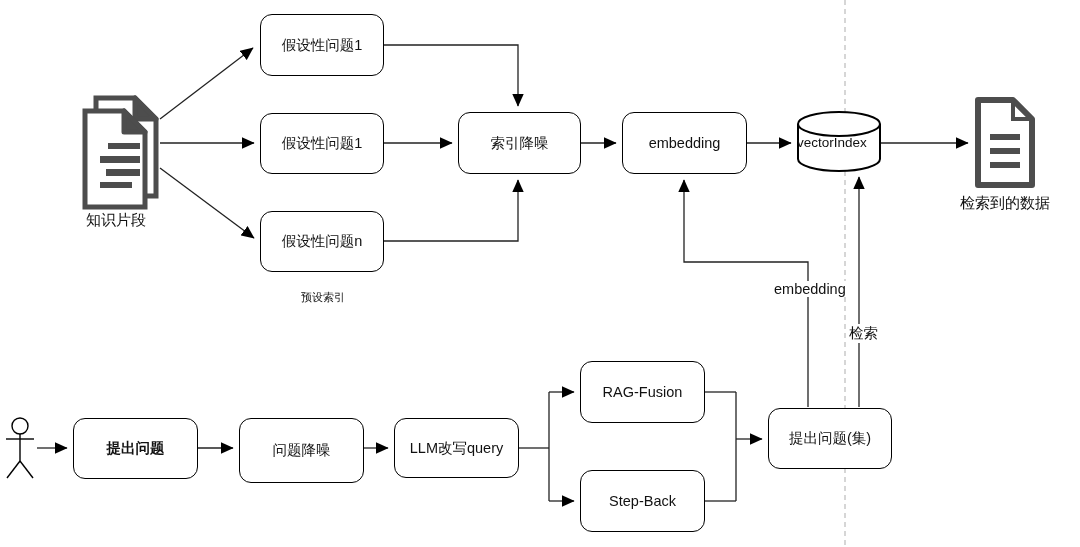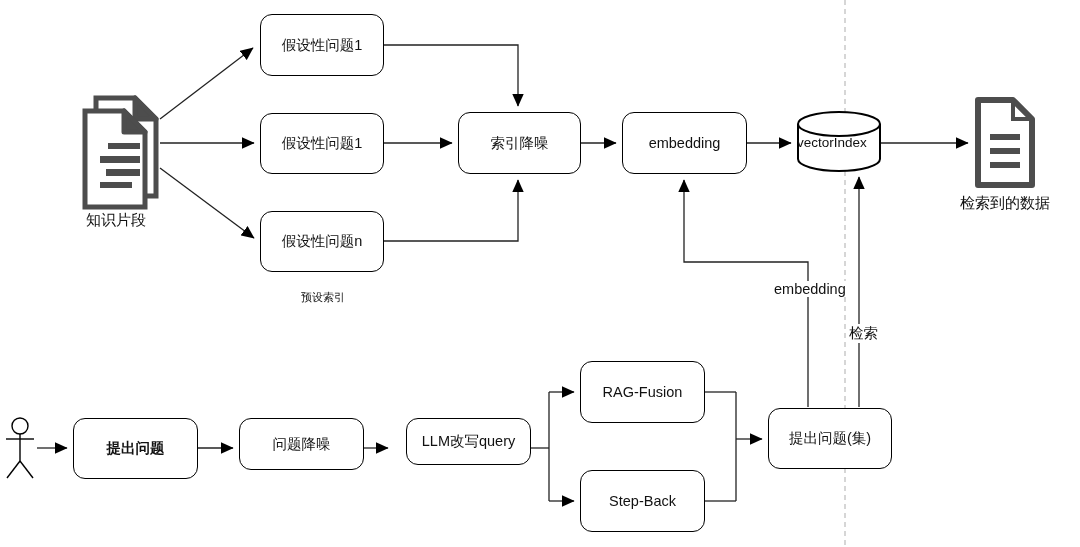--- a/index.html
+++ b/index.html
@@ -133,23 +133,23 @@
   <div class="node" style="left:458px;top:112px;width:123px;height:62px;">索引降噪</div>
 
   <div class="node" style="left:260px;top:211px;width:124px;height:61px;">假设性问题n</div>
 
   <div class="node" style="left:622px;top:112px;width:125px;height:62px;">embedding</div>
 
   <div class="cyl-label" style="left:797px;top:135px;width:68px;">vectorIndex</div>
 
   <div class="node" style="left:73px;top:418px;width:125px;height:61px;font-weight:bold;">提出问题</div>
 
-  <div class="node" style="left:239px;top:418px;width:125px;height:52px;">问题降噪</div>
+  <div class="node" style="left:239px;top:418px;width:125px;height:65px;">问题降噪</div>
 
-  <div class="node" style="left:406px;top:418px;width:125px;height:47px;">LLM改写query</div>
+  <div class="node" style="left:394px;top:418px;width:125px;height:60px;">LLM改写query</div>
 
   <div class="node" style="left:580px;top:361px;width:125px;height:62px;text-align:right;">RAG-Fusion</div>
 
   <div class="node" style="left:580px;top:470px;width:125px;height:62px;">Step-Back</div>
 
   <div class="node" style="left:768px;top:408px;width:124px;height:61px;">提出问题(集)</div>
 
   <div class="plain-label" style="left:80px;top:211px;width:72px;">知识片段</div>
 
   <div class="plain-label" style="left:285px;top:290px;width:76px;font-size:11px;">预设索引</div>

